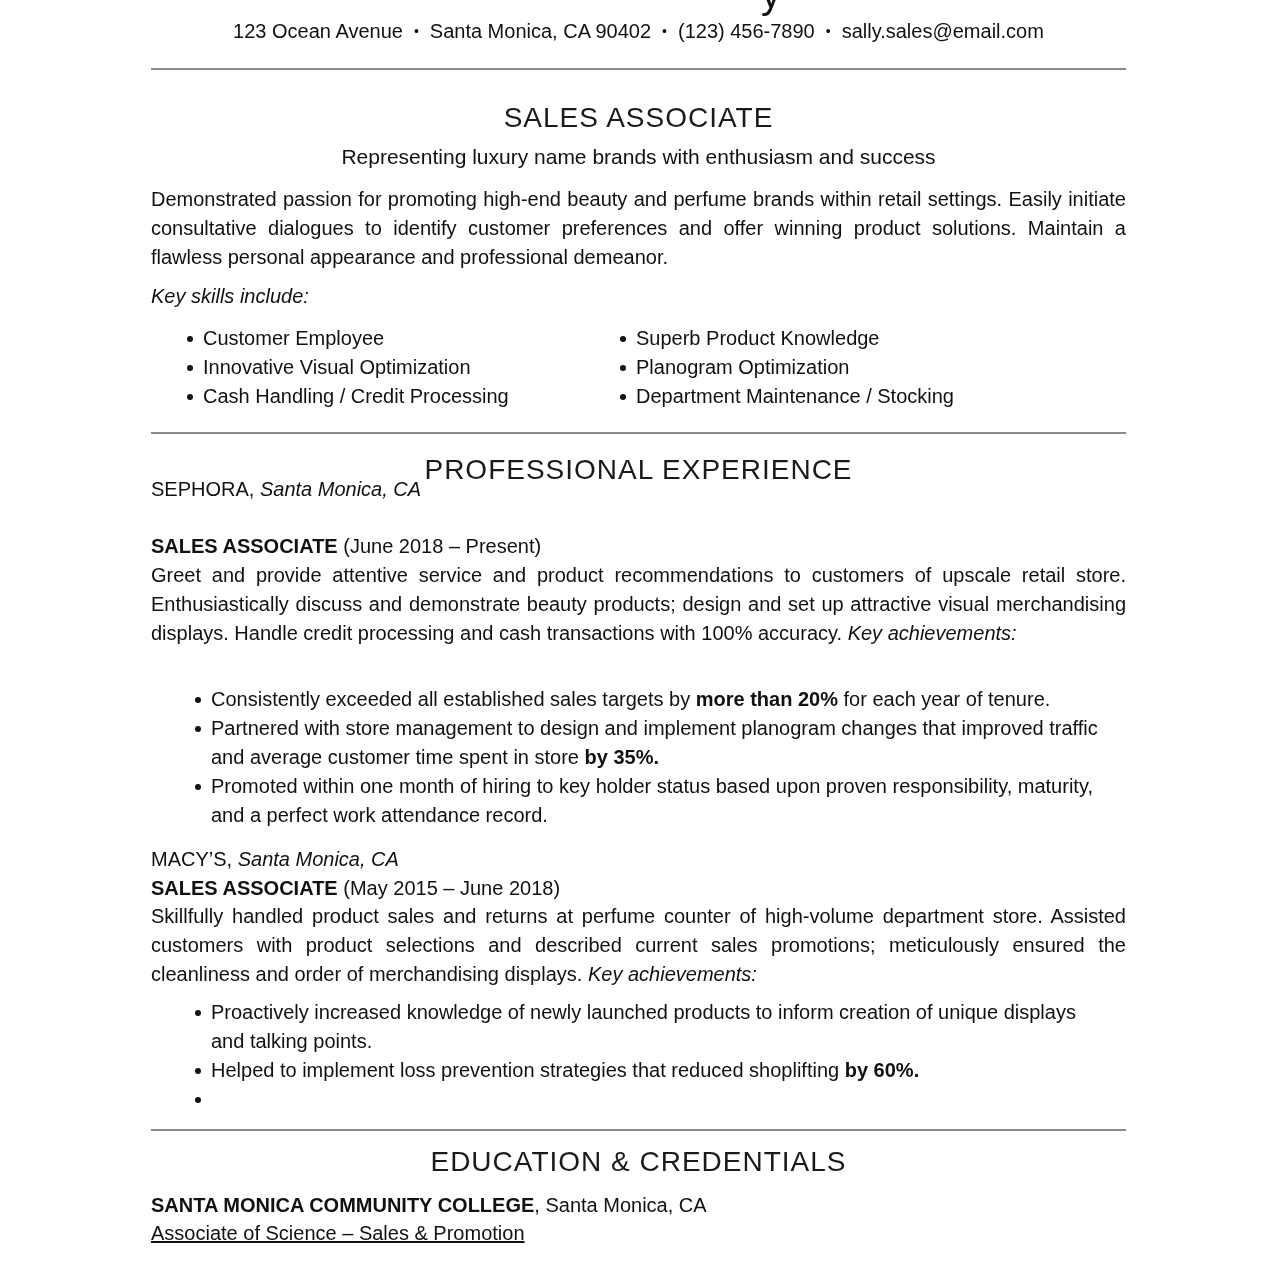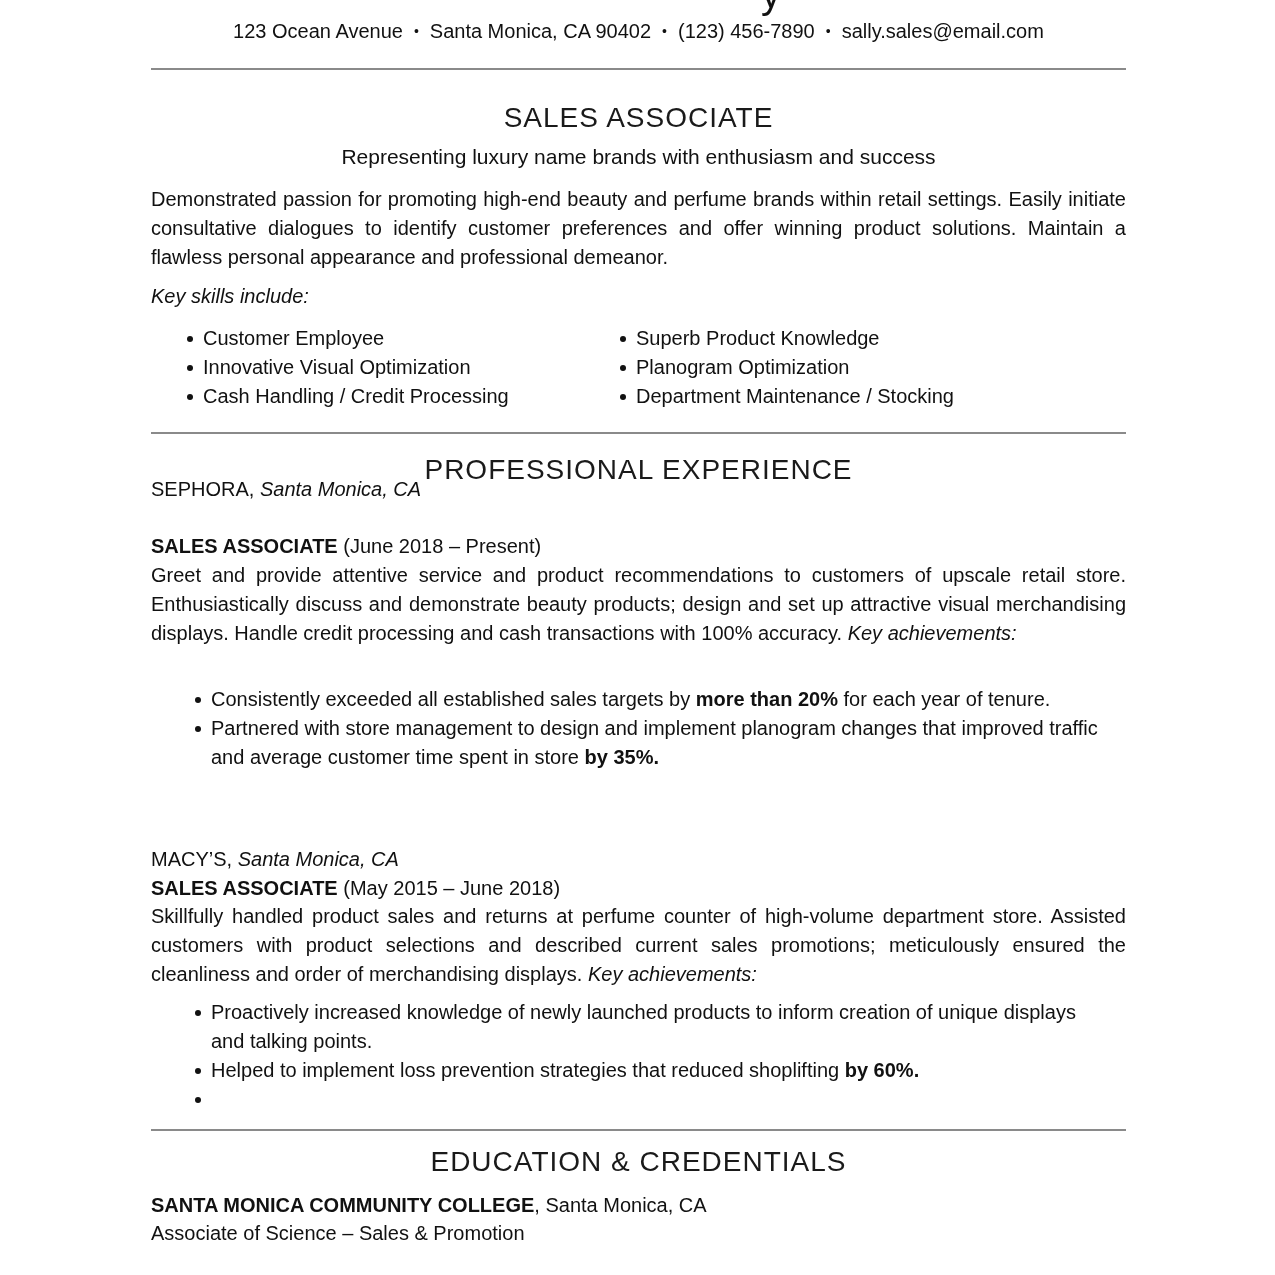--- a/index.html
+++ b/index.html
@@ -168,20 +168,21 @@
   </div>
   <div class="line" style="top:534px;">
     <span class="bold">SALES ASSOCIATE</span>
     <span>(June 2018 – Present)</span>
   </div>
   <div class="para" style="top:561px;"><span>Greet and provide attentive service and product recommendations to customers of upscale retail store. Enthusiastically discuss and demonstrate beauty products; design and set up attractive visual merchandising displays. Handle credit processing and cash transactions with 100% accuracy.</span> <span class="ital">Key achievements:</span></div>
 
   <ul class="bullets" style="top:677px;">
     <li><span class="bullet-dot"></span><span>Consistently exceeded all established sales targets by </span><span class="bold">more than 20%</span><span> for each year of tenure.</span></li>
     <li><span class="bullet-dot"></span><span>Partnered with store management to design and implement planogram changes that improved traffic and average customer time spent in store </span><span class="bold">by 35%.</span><span></span></li>
+    <li><span class="bullet-dot"></span><span>Promoted within one month of hiring to key holder status based upon proven responsibility, maturity, and a perfect work attendance record.</span><span class="bold"></span><span></span></li>
   </ul>
 
   <div class="line" style="top:847px;">
     <span>MACY’S,</span>
     <span class="ital">Santa Monica, CA</span>
   </div>
   <div class="line" style="top:876px;">
     <span class="bold">SALES ASSOCIATE</span>
     <span>(May 2015 – June 2018)</span>
   </div>
@@ -190,15 +191,15 @@
   <ul class="bullets" style="top:990px;">
     <li><span class="bullet-dot"></span><span>Proactively increased knowledge of newly launched products to inform creation of unique displays and talking points.</span><span class="bold"></span><span></span></li>
     <li><span class="bullet-dot"></span><span>Helped to implement loss prevention strategies that reduced shoplifting </span><span class="bold">by 60%.</span><span></span></li>
     <li><span class="bullet-dot"></span><span class="bold"></span><span></span></li>
   </ul>
 
   <div class="rule" style="top:1129px;"></div>
 
   <div class="section-title" style="top:1146px;">EDUCATION &amp; CREDENTIALS</div>
   <div class="line" style="top:1193px;"><span class="bold">SANTA MONICA COMMUNITY COLLEGE</span><span>, Santa Monica, CA</span></div>
-  <div class="line" style="top:1221px;">Associate of Science – Sales &amp; Promotion</div>
+  <div class="line" style="top:1221px;text-decoration:underline;">Associate of Science – Sales &amp; Promotion</div>
 
 </div>
 
 </body></html>

